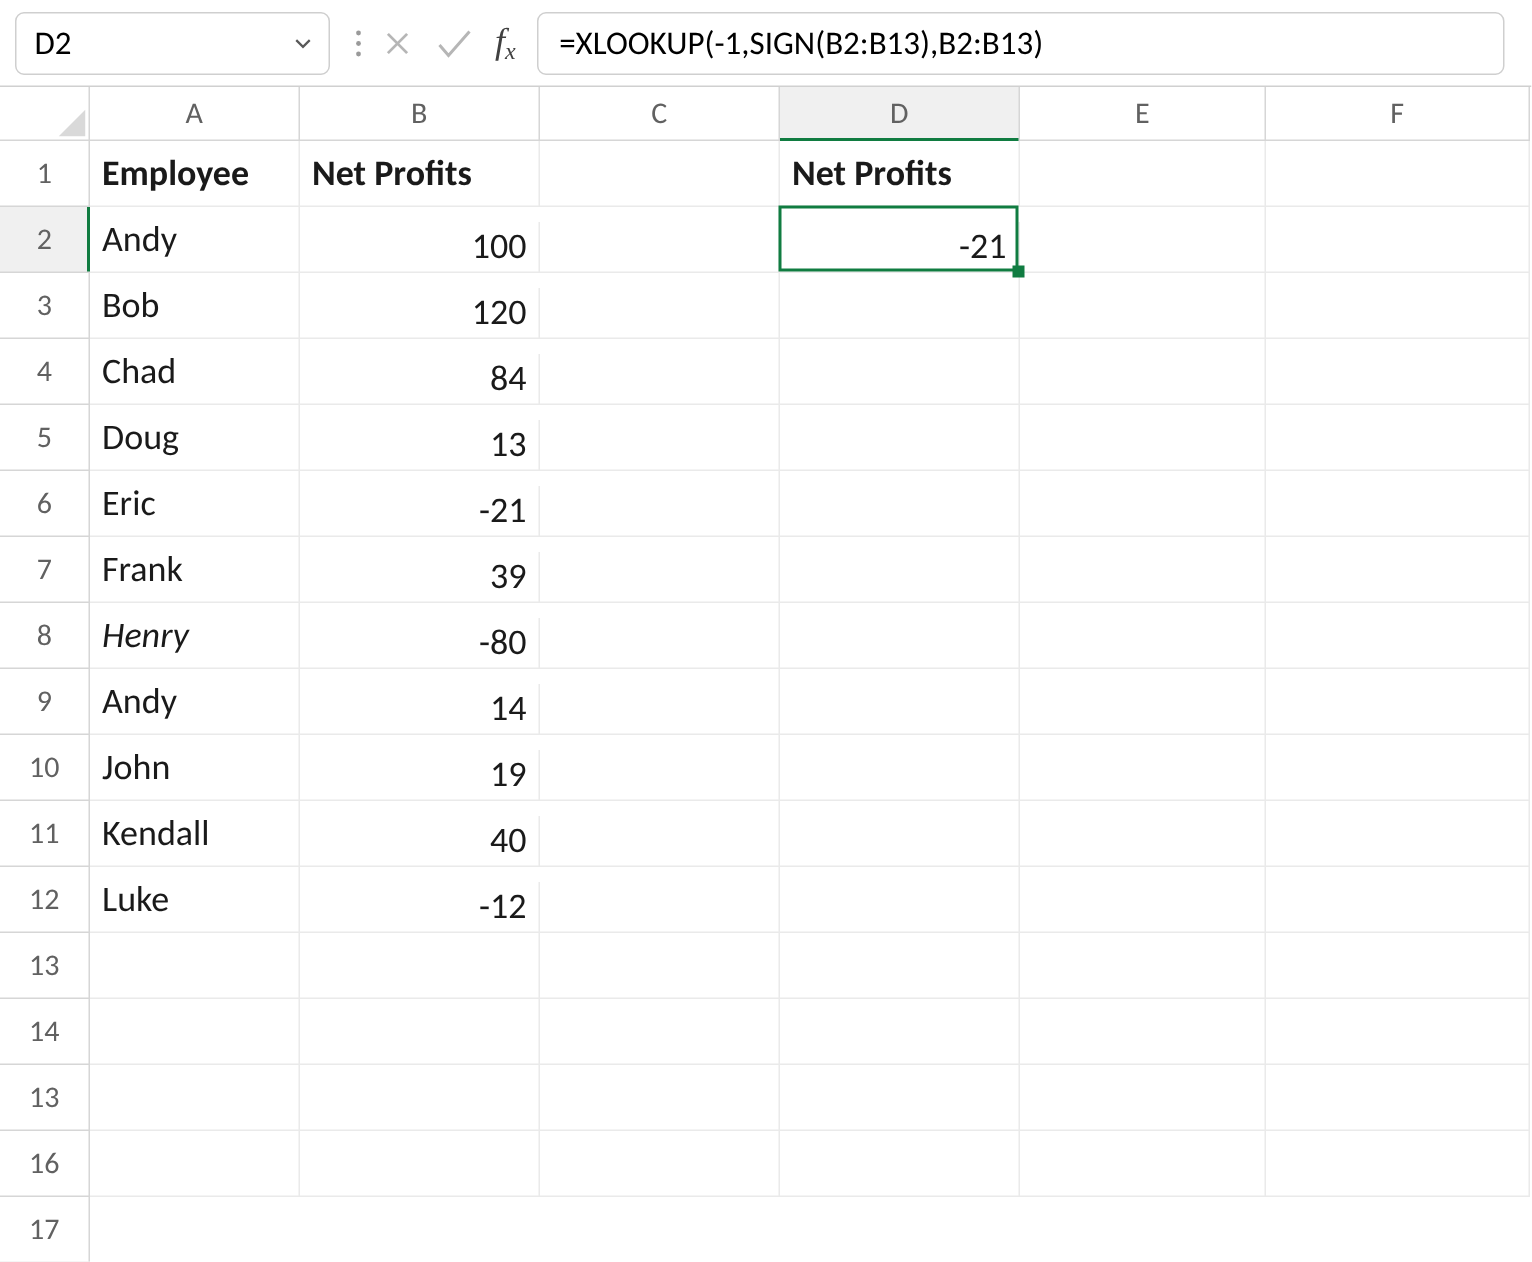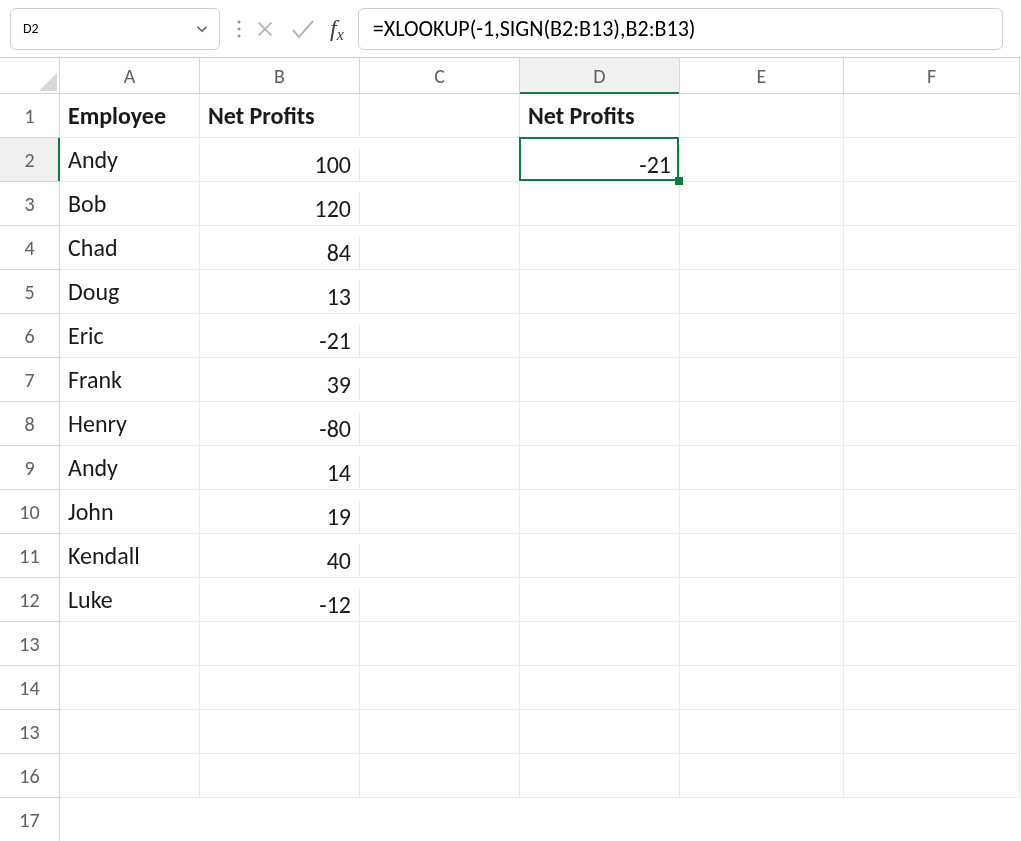--- a/index.html
+++ b/index.html
@@ -30,21 +30,21 @@
       border-radius: 6px;
       height: 42px;
       padding: 0 8px 0 12px;
       margin-right: 10px;
       min-width: 210px;
       justify-content: space-between;
     }
     .name-box-input {
       border: none;
       outline: none;
-      font-size: 14px;
+      font-size: 22px;
       font-family: inherit;
       width: 150px;
       background: transparent;
     }
     .chevron {
       color: #5a5a5a;
       display: inline-flex;
     }
     .divider-dots {
       color: #949494;
@@ -331,21 +331,21 @@
       </div>
       <div class="grid-row">
         <div class="cell" style="width: 140px;">Frank</div>
         <div class="cell right" style="width: 160px;">39</div>
         <div class="cell" style="width: 160px;"></div>
         <div class="cell" style="width: 160px;"></div>
         <div class="cell" style="width: 164px;"></div>
         <div class="cell" style="width: 176px;"></div>
       </div>
       <div class="grid-row">
-        <div class="cell" style="width: 140px;">Henry</div>
+        <div class="cell" style="width: 140px; font-style: italic;">Henry</div>
         <div class="cell right" style="width: 160px;">-80</div>
         <div class="cell" style="width: 160px;"></div>
         <div class="cell" style="width: 160px;"></div>
         <div class="cell" style="width: 164px;"></div>
         <div class="cell" style="width: 176px;"></div>
       </div>
       <div class="grid-row">
         <div class="cell" style="width: 140px;">Andy</div>
         <div class="cell right" style="width: 160px;">14</div>
         <div class="cell" style="width: 160px;"></div>

